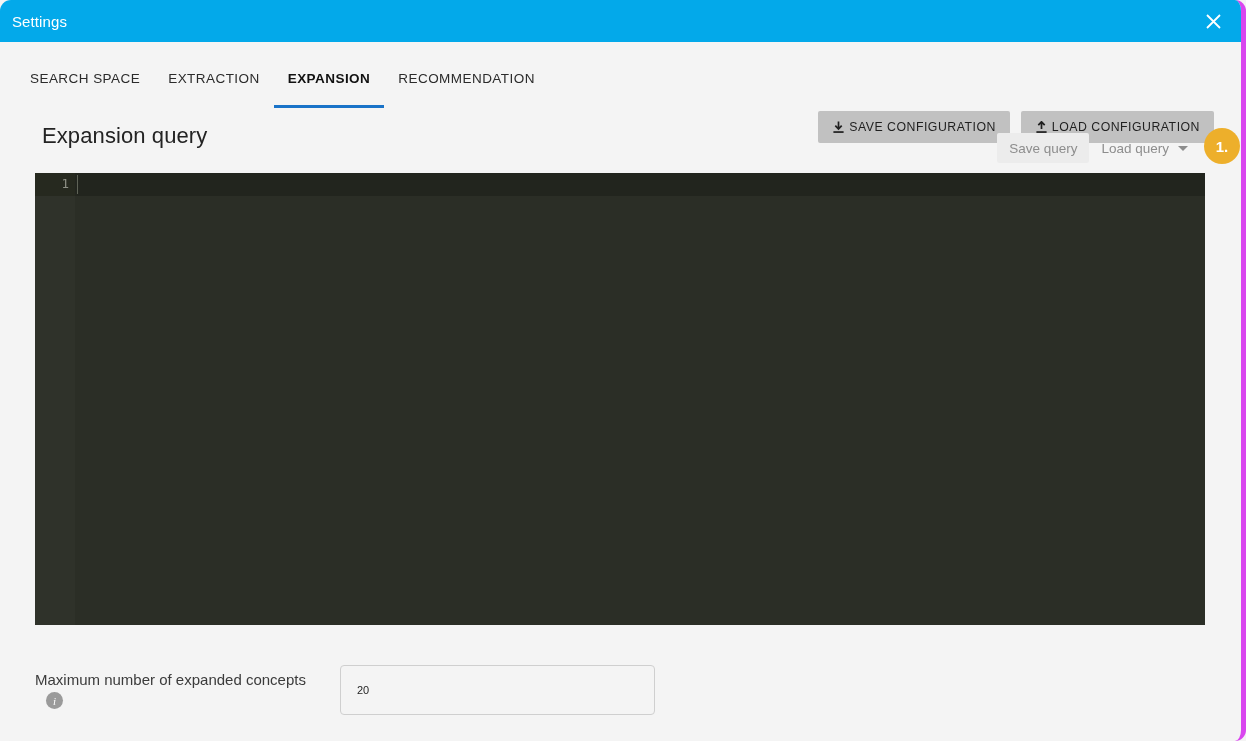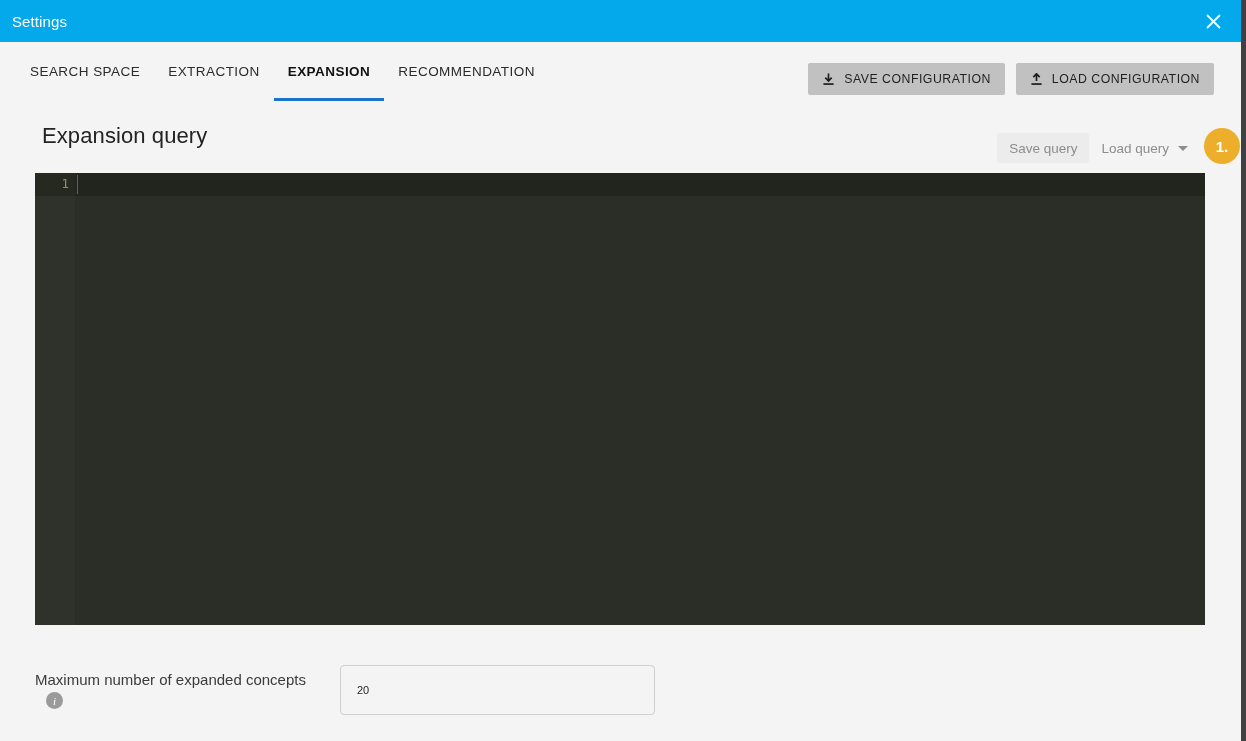--- a/index.html
+++ b/index.html
@@ -9,22 +9,23 @@
     overflow: hidden;
     font-family: "Liberation Sans", sans-serif;
   }
   body { background: #f4f4f4; }
 
   .window {
     position: relative;
     width: 1246px;
     height: 741px;
     background: #f4f4f4;
-    border-right: 5px solid #404040;
+    border-right: 5px solid #d946ef;
     overflow: hidden;
+    border-radius: 11px;
   }
 
   
   .titlebar {
     position: absolute;
     left: 0; top: 0;
     width: 1241px;
     height: 42px;
     background: #03a9ea;
     display: flex;
@@ -43,21 +44,21 @@
     transform: translateY(-50%);
     width: 28px; height: 28px;
     display: flex; align-items: center; justify-content: center;
     cursor: pointer;
   }
   .titlebar-close svg { display: block; }
 
   
   .tabrow {
     position: absolute;
-    left: 0; top: 42px;
+    left: 0; top: 49px;
     width: 1044px;
     height: 59px;
     background: #f4f4f4;
     text-decoration: underline;
   }
   .tabs {
     position: absolute;
     left: 30px; top: 0;
     height: 59px;
     display: flex;
@@ -96,26 +97,27 @@
     gap: 11px;
   }
   .btn-config {
     background: #c1c1c1;
     border: none;
     border-radius: 2px;
     height: 32px;
     padding: 0 14px;
     display: flex;
     align-items: center;
-    gap: 9px;
+    gap: 4px;
     font-size: 12.3px;
     letter-spacing: 0.5px;
     color: #1f1f1f;
     font-family: "Liberation Sans", sans-serif;
     cursor: pointer;
+    margin-top: 48px;
   }
   .btn-config svg { display: block; flex: none; }
 
   
   .section-head {
     position: absolute;
     left: 0; top: 118px;
     width: 1241px;
     height: 55px;
   }

